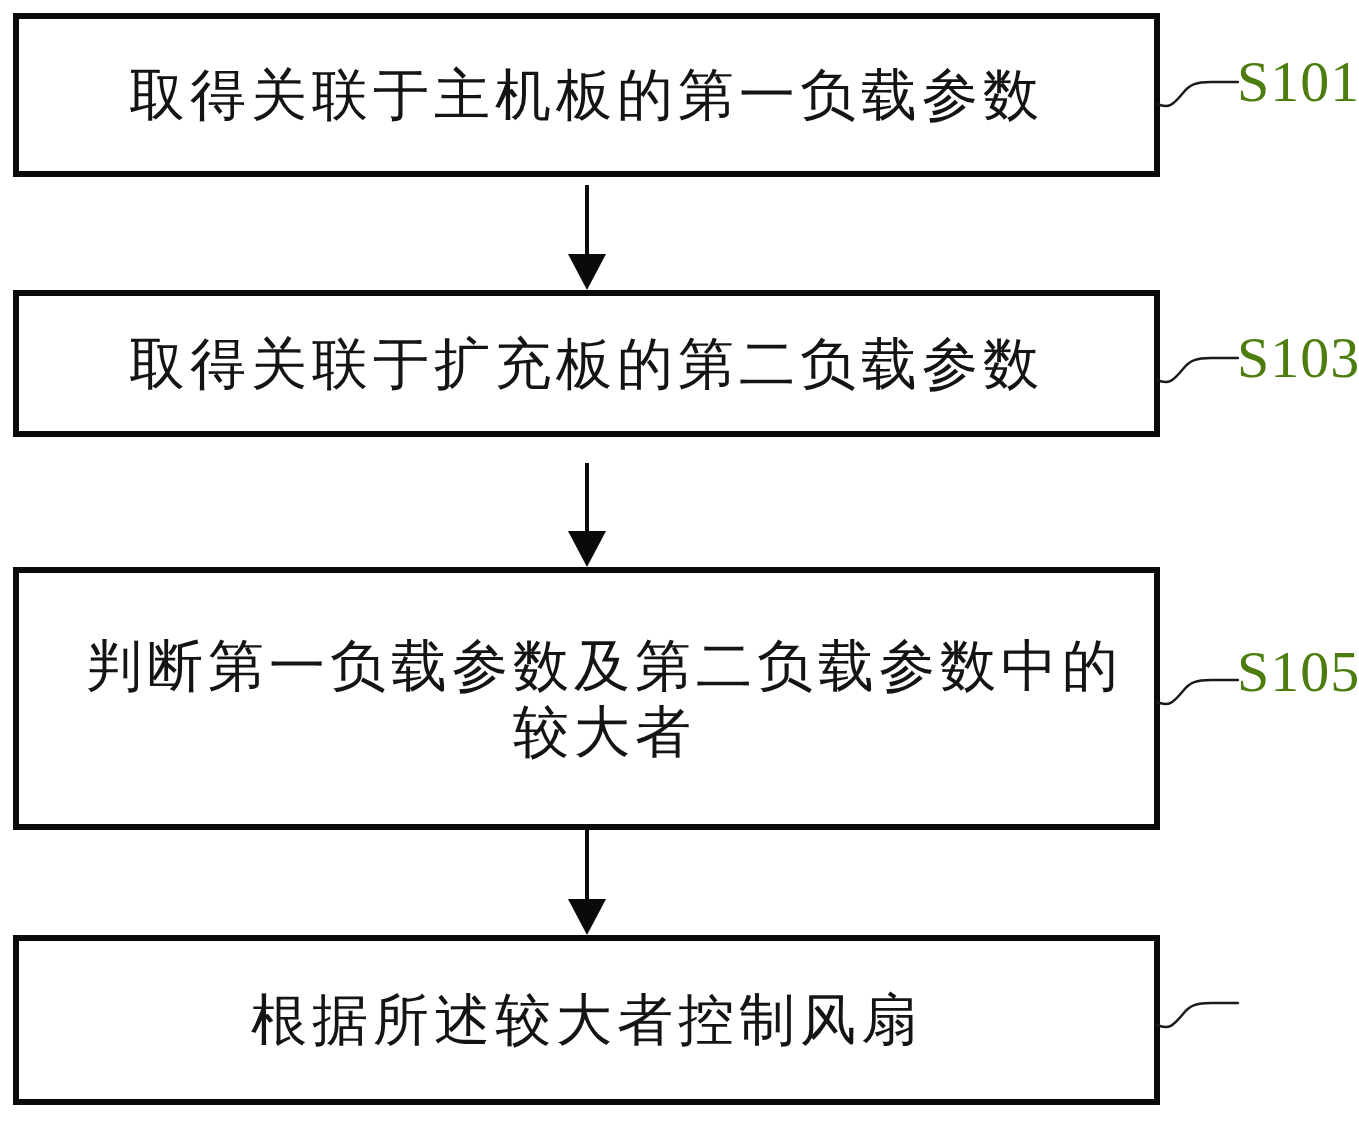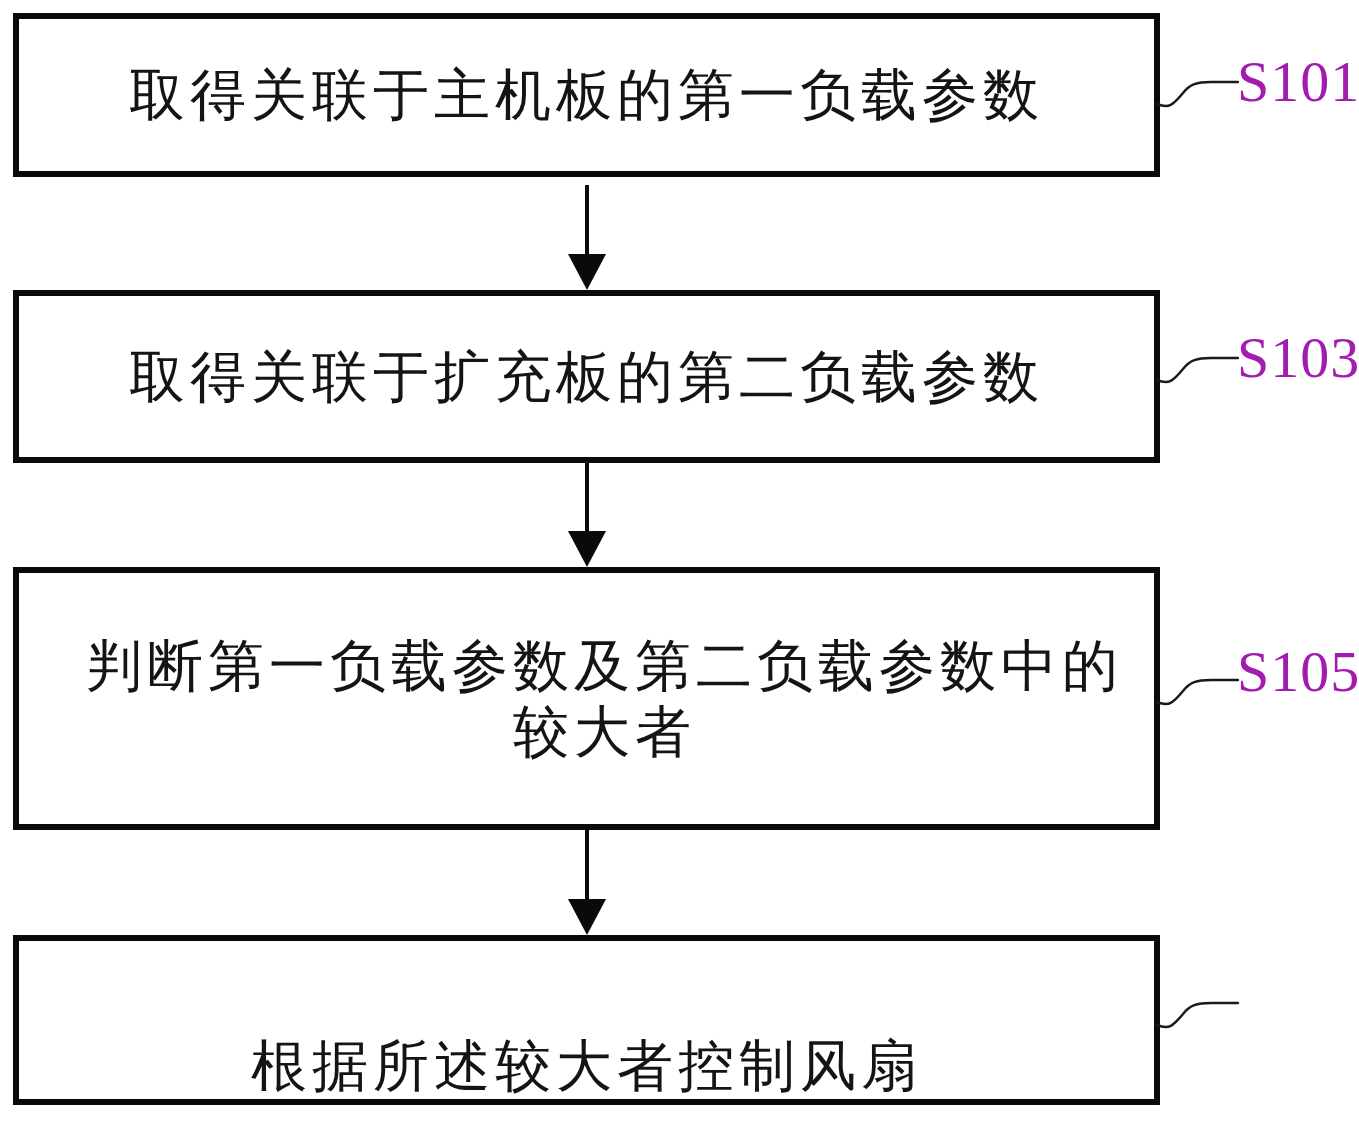--- a/index.html
+++ b/index.html
@@ -35,23 +35,23 @@
   .flow-box .step-text {
     display: block;
     text-align: center;
     font-size: 56px;
     letter-spacing: 5px;
     line-height: 66px;
     padding: 0 24px;
     color: #141414;
   }
   #box-1 { top: 13px;  height: 164px; }
-  #box-2 { top: 290px; height: 173px; }
+  #box-2 { top: 290px; height: 147px; }
   #box-3 { top: 567px; height: 263px; padding-left: 36px; }
-  #box-4 { top: 935px; height: 170px; align-items: flex-end; }
+  #box-4 { top: 935px; height: 170px; }
 
   
   .flow-arrow {
     position: absolute;
     left: 568px;
     width: 38px;
   }
   .flow-arrow .shaft {
     position: absolute;
     left: 17px;
@@ -92,21 +92,21 @@
   #conn-3 { top: 672px; }
   #conn-4 { top: 995px; }
 
   
   .step-label {
     position: absolute;
     left: 1237px;
     font-size: 58px;
     line-height: 58px;
     white-space: nowrap;
-    color: #a21caf;
+    color: #4d7c0f;
     letter-spacing: 1px;
     text-align: center;
   }
   #label-1 { top: 53px;  }
   #label-2 { top: 329px; }
   #label-3 { top: 643px; font-family: Liberation Serif, serif; }
   #label-4 { top: 974px; }
 </style>
 </head>
 <body>

